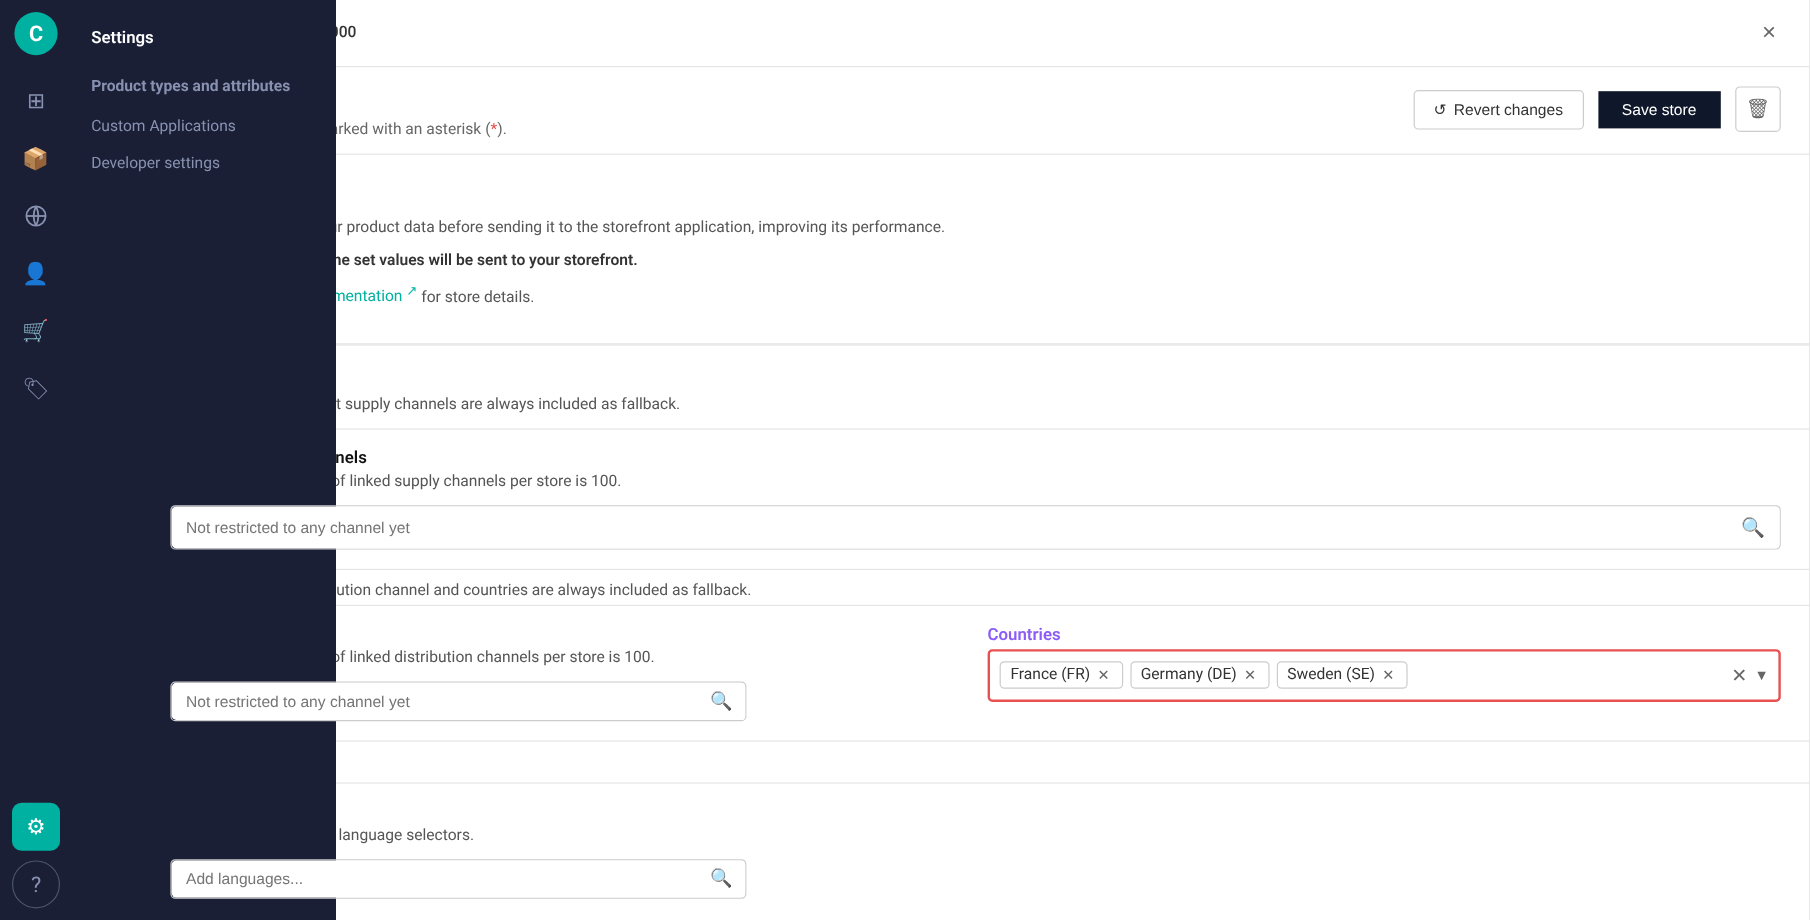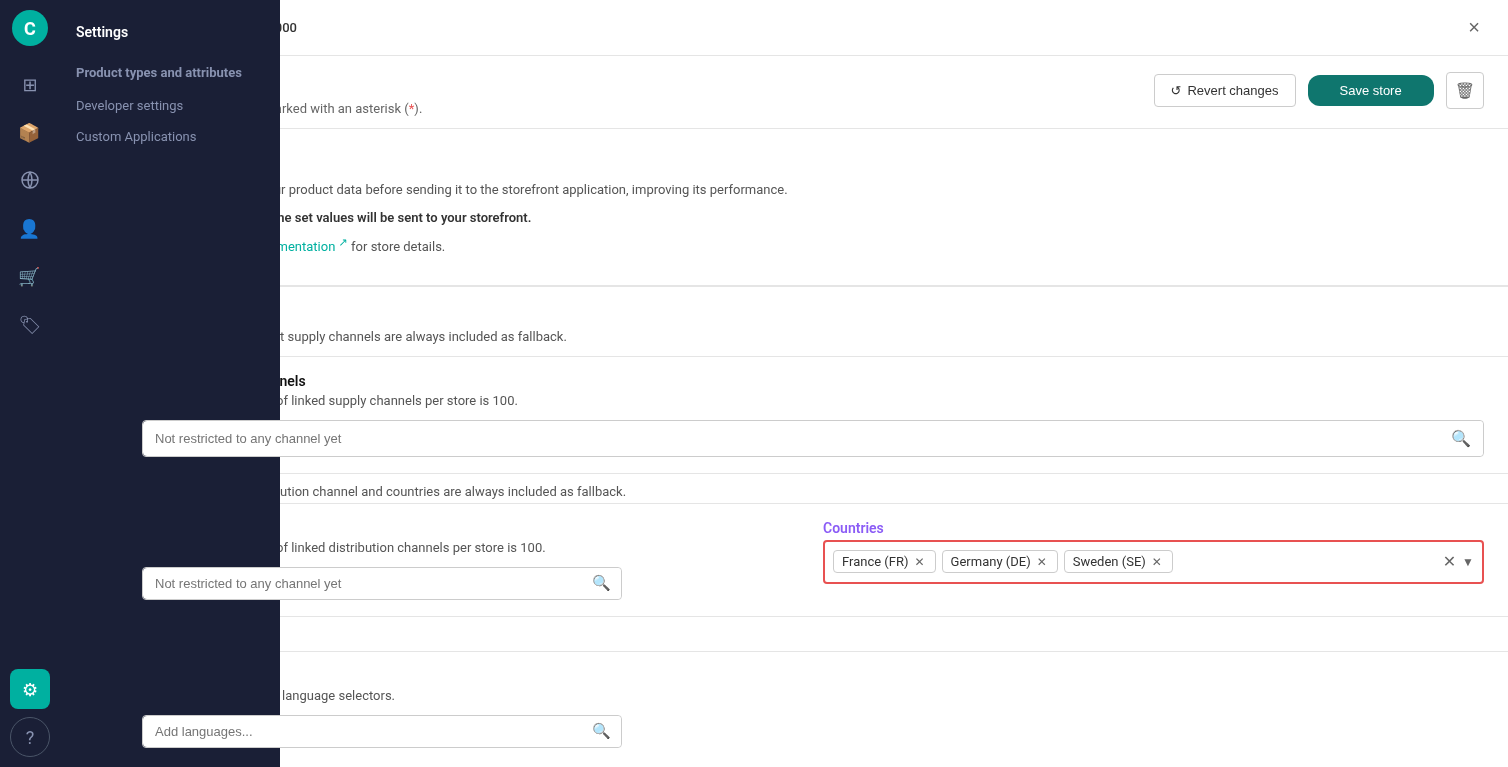--- a/index.html
+++ b/index.html
@@ -135,25 +135,25 @@
       gap: 6px;
       padding: 8px 16px;
       border: 1px solid #ccc;
       background: #fff;
       border-radius: 4px;
       font-size: 13px;
       color: #333;
       cursor: pointer;
     }
     .btn-save {
-      padding: 8px 32px;
-      background: #0f766e;
+      padding: 8px 20px;
+      background: #0f172a;
       color: #fff;
       border: none;
-      border-radius: 12px;
+      border-radius: 0;
       font-size: 13px;
       font-weight: 500;
       cursor: pointer;
     }
     .btn-delete {
       padding: 8px;
       border: 1px solid #ccc;
       background: #fff;
       border-radius: 4px;
       cursor: pointer;
@@ -404,22 +404,22 @@
       </tbody>
         </table>
     </div>
   </div>
 
   <div class="modal-overlay">
 
     <div style="position:absolute; left:0; top:0; bottom:0; width:220px; background:#1a1f36; display:flex; flex-direction:column; padding:16px 0;">
       <div style="color:#fff; font-size:14px; font-weight:600; padding:8px 16px 16px;">Settings</div>
       <div class="nav-item" style="padding:8px 16px; color:#8892b0; font-size:13px; cursor:pointer; line-height:1.4;font-weight:bold;">Product types and attributes</div>
+      <div class="nav-item" style="padding:8px 16px; color:#8892b0; font-size:13px; cursor:pointer;">Custom Applications</div>
       <div class="nav-item" style="padding:8px 16px; color:#8892b0; font-size:13px; cursor:pointer;">Developer settings</div>
-      <div class="nav-item" style="padding:8px 16px; color:#8892b0; font-size:13px; cursor:pointer;">Custom Applications</div>
     </div>
 
     <div class="modal-panel">
 
       <div class="modal-header">
         <div class="breadcrumb">
           <a class="back-link" href="#">
             <span>‹</span>
             <span>Go back</span>
           </a>

